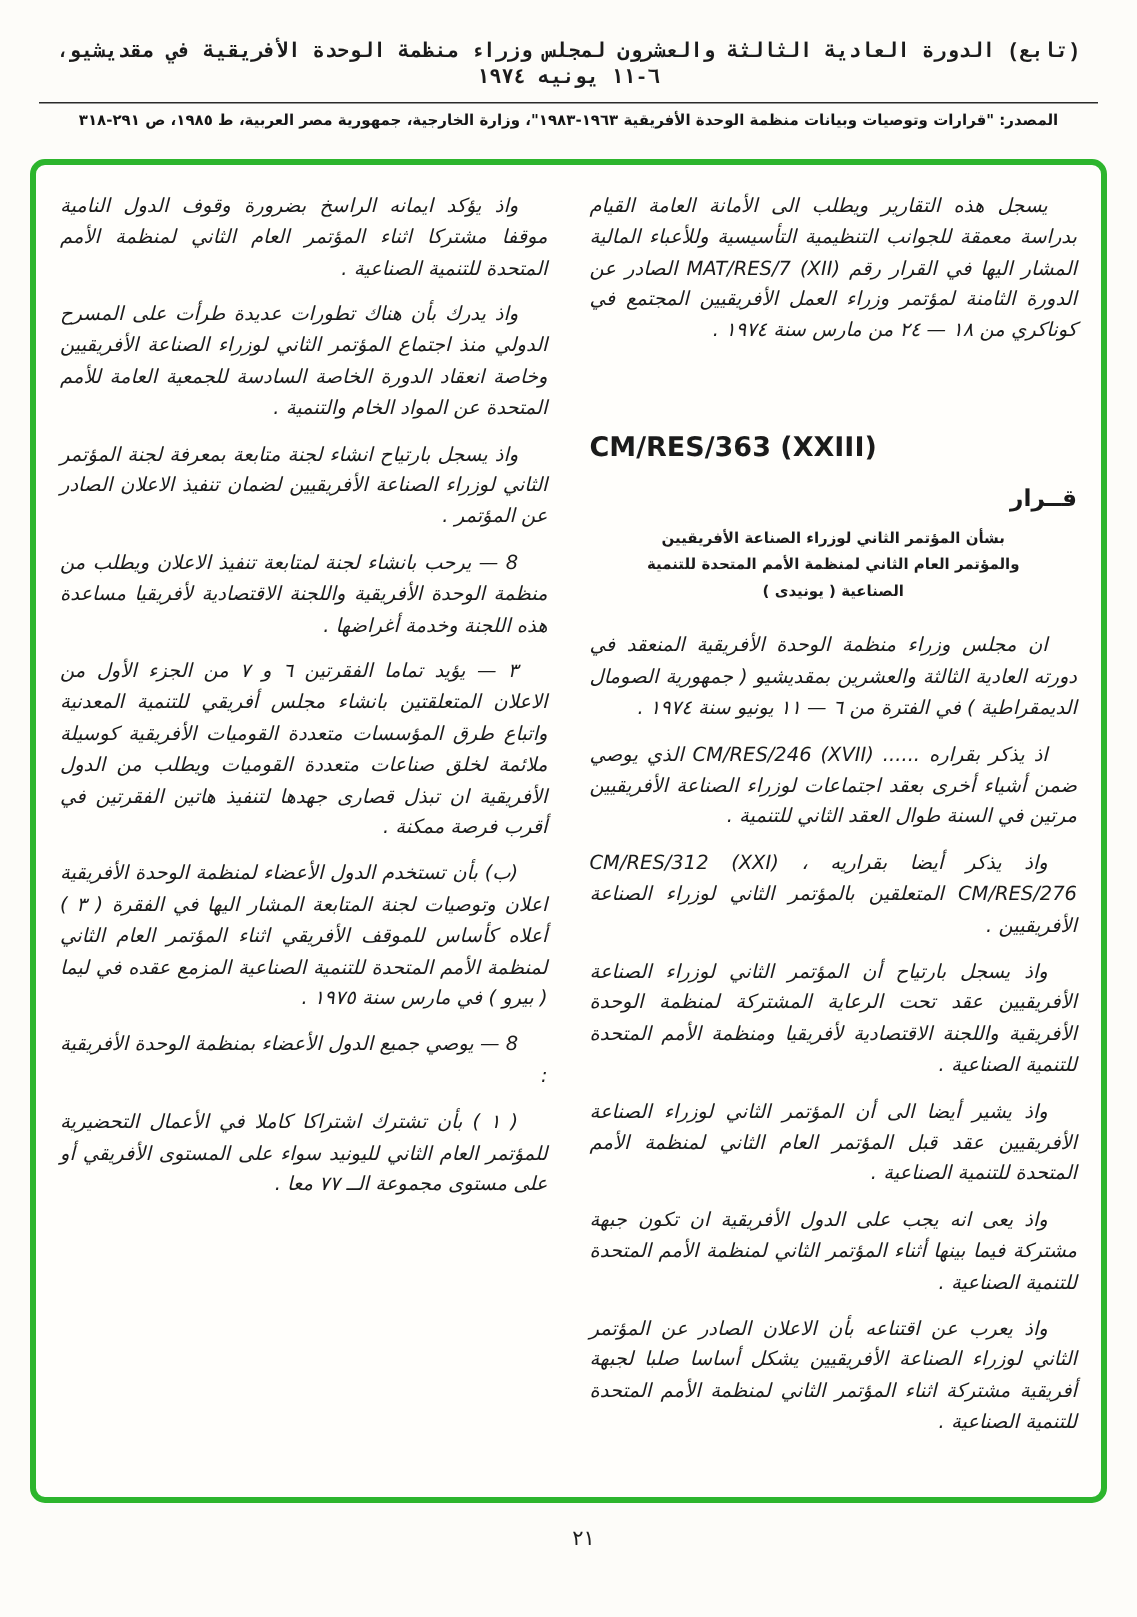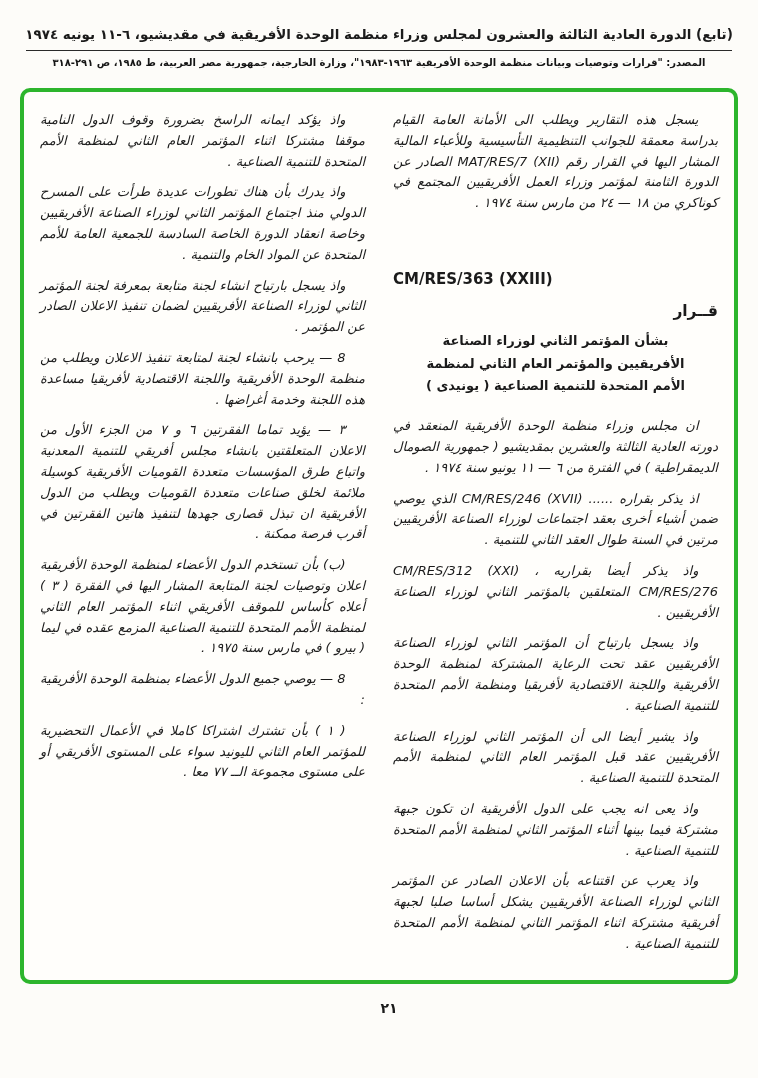--- a/index.html
+++ b/index.html
@@ -11,20 +11,21 @@
     color: #1b1b1b;
     overflow: hidden;
     direction: rtl;
   }
   .header { text-align: center; padding-top: 26px; }
   .header-title {
     font-size: 13.5px;
     font-weight: bold;
     direction: rtl;
     padding: 0 20px;
+    font-family: Liberation Mono, monospace;
   }
   .header-divider {
     width: 706px;
     height: 1px;
     background: #2a2a2a;
     margin: 8px auto 6px auto;
   }
   .header-source {
     font-size: 10px;
     font-weight: bold;
@@ -54,43 +55,43 @@
     line-height: 1.6;
     text-align: justify;
     text-indent: 1.5em;
     margin: 0 0 10px 0;
     font-style: italic;
   }
   p.res-code {
     direction: ltr;
     text-align: left;
     font-weight: bold;
-    font-size: 15px;
+    font-size: 18px;
     margin: 56px 0 14px 0;
     text-indent: 0;
   }
   p.res-heading {
     font-weight: bold;
     font-size: 15.5px;
     margin: 4px 0 10px 0;
     text-indent: 0;
     letter-spacing: 1px;
   }
   p.res-subheading {
     text-align: center;
     font-weight: bold;
-    font-size: 13px;
+    font-size: 10px;
     line-height: 1.75;
     max-width: 262px;
     margin: 0 auto 18px auto;
     text-indent: 0;
   }
   .page-number {
     text-align: center;
-    font-weight: bold;
+    font-weight: normal;
     font-size: 14px;
     margin-top: 16px;
     direction: rtl;
     padding-left: 20px;
   }
 </style>
 </head>
 <body>
 
 <div class="header">

